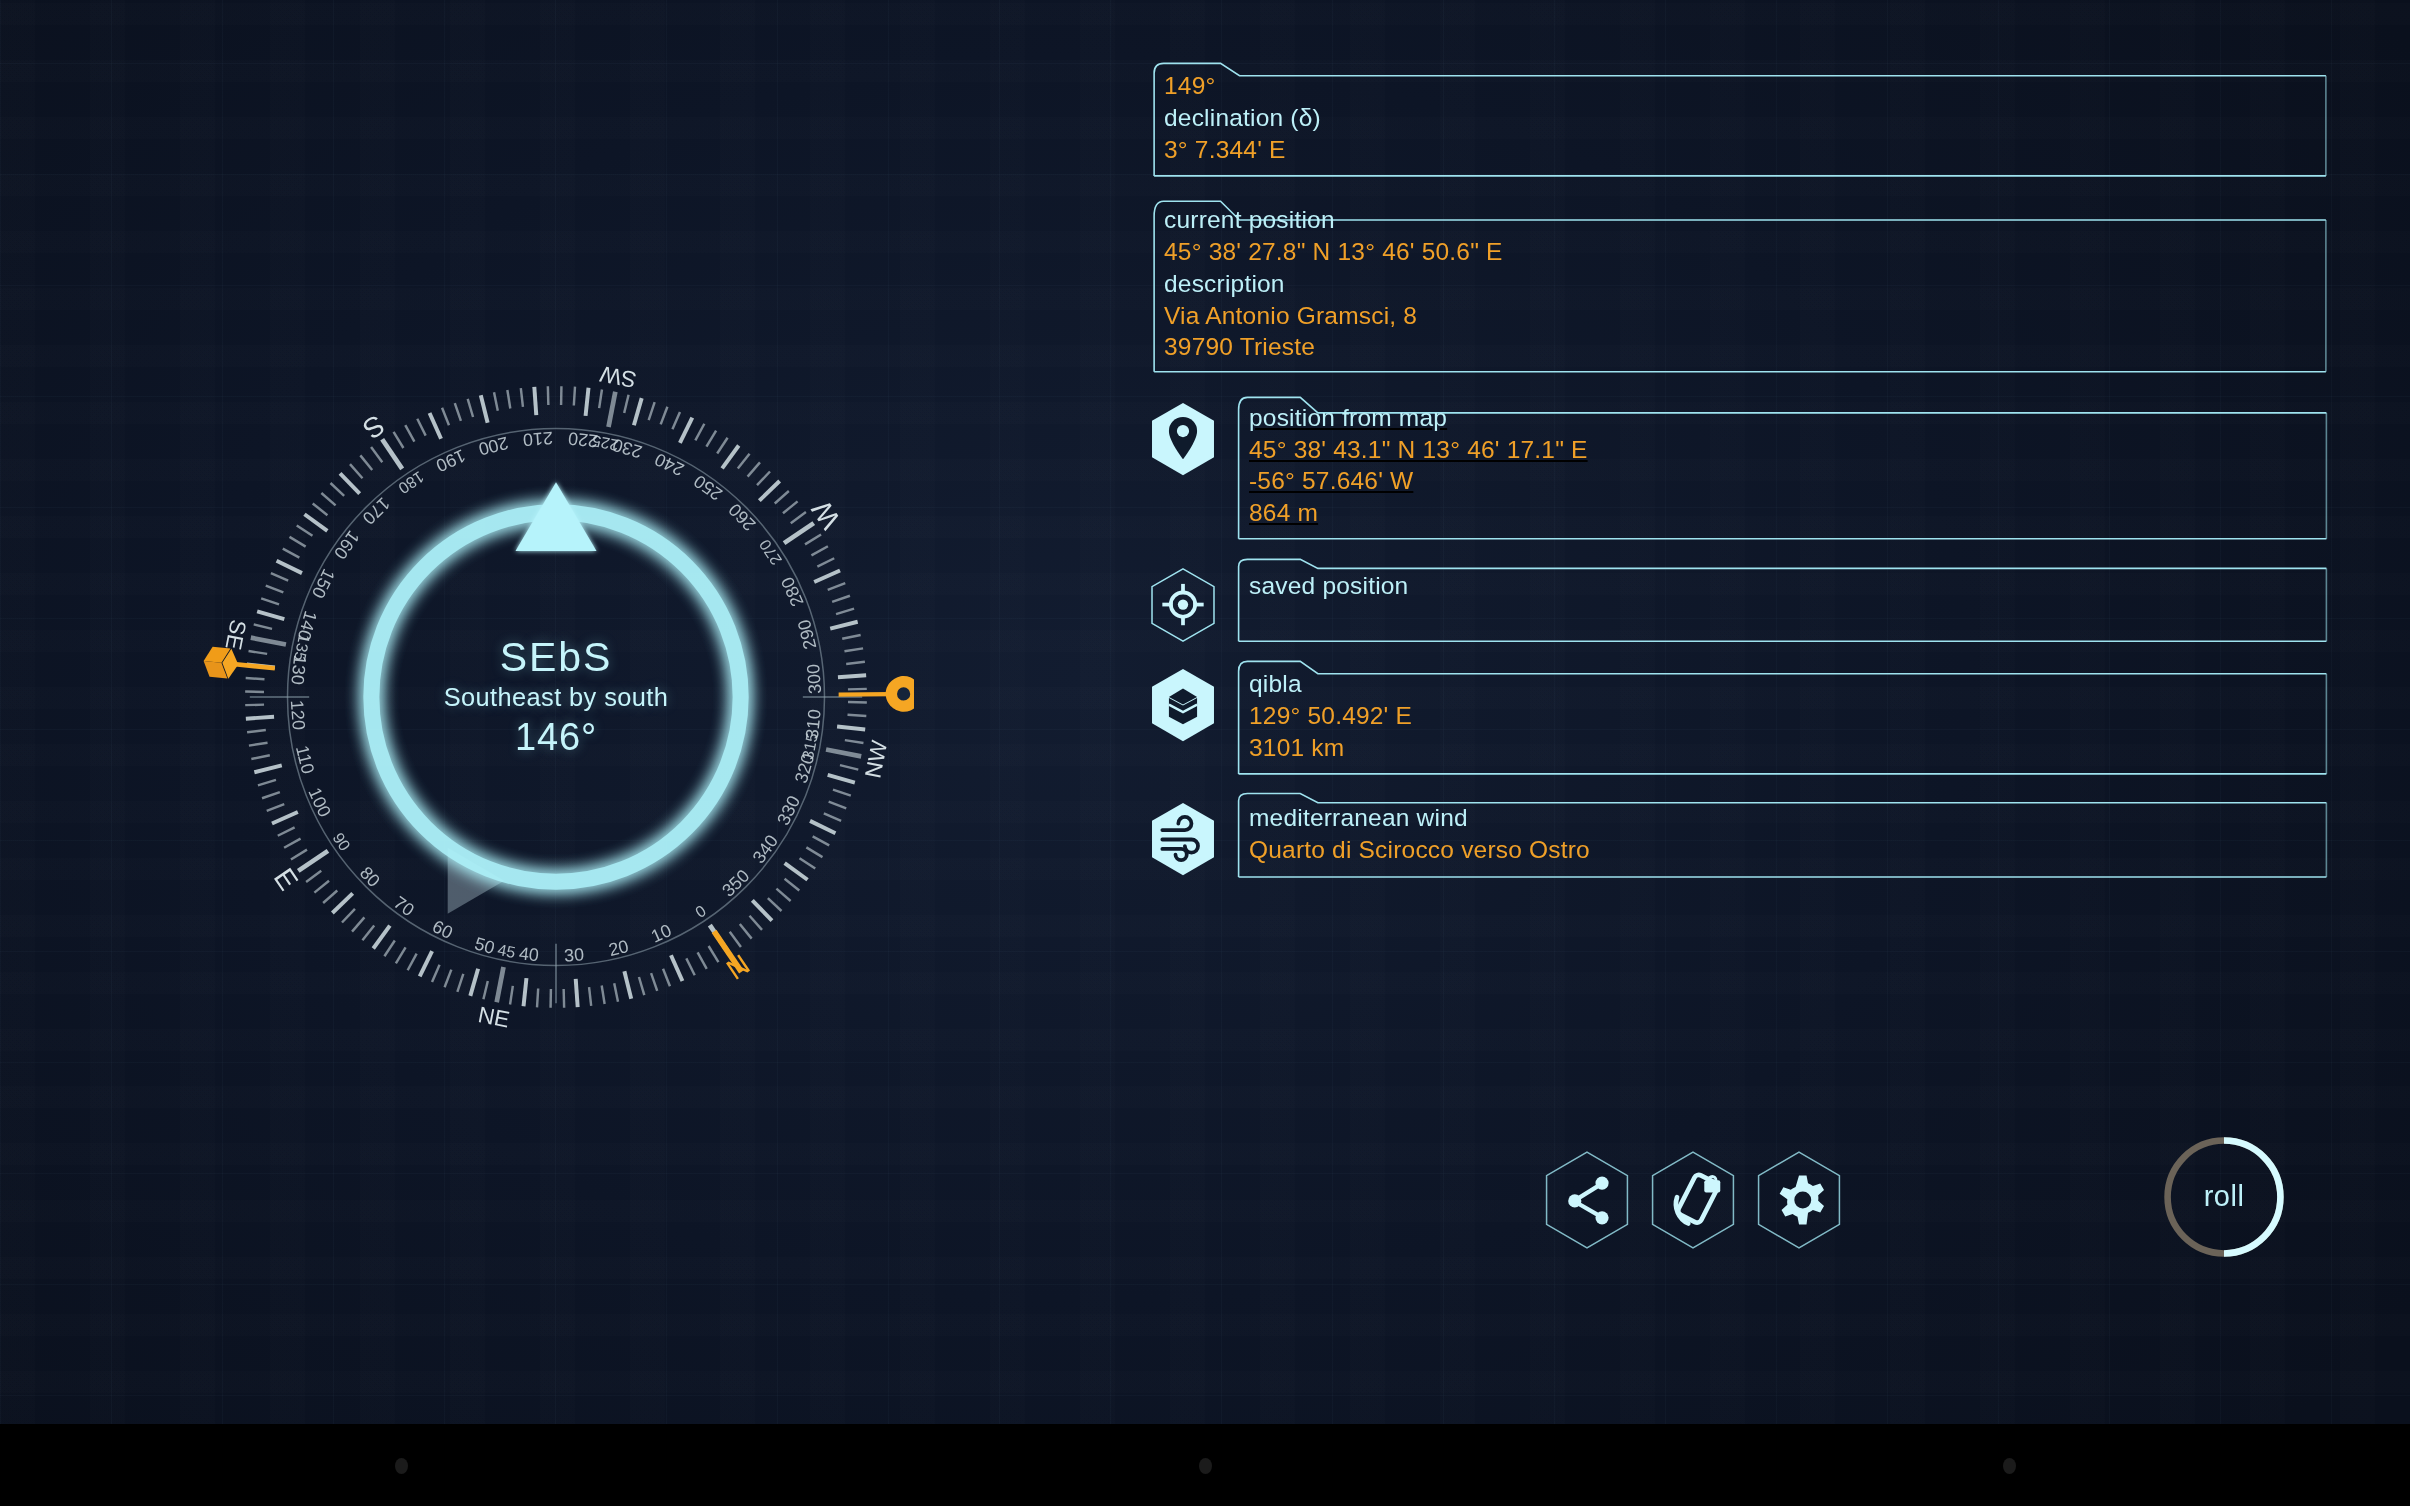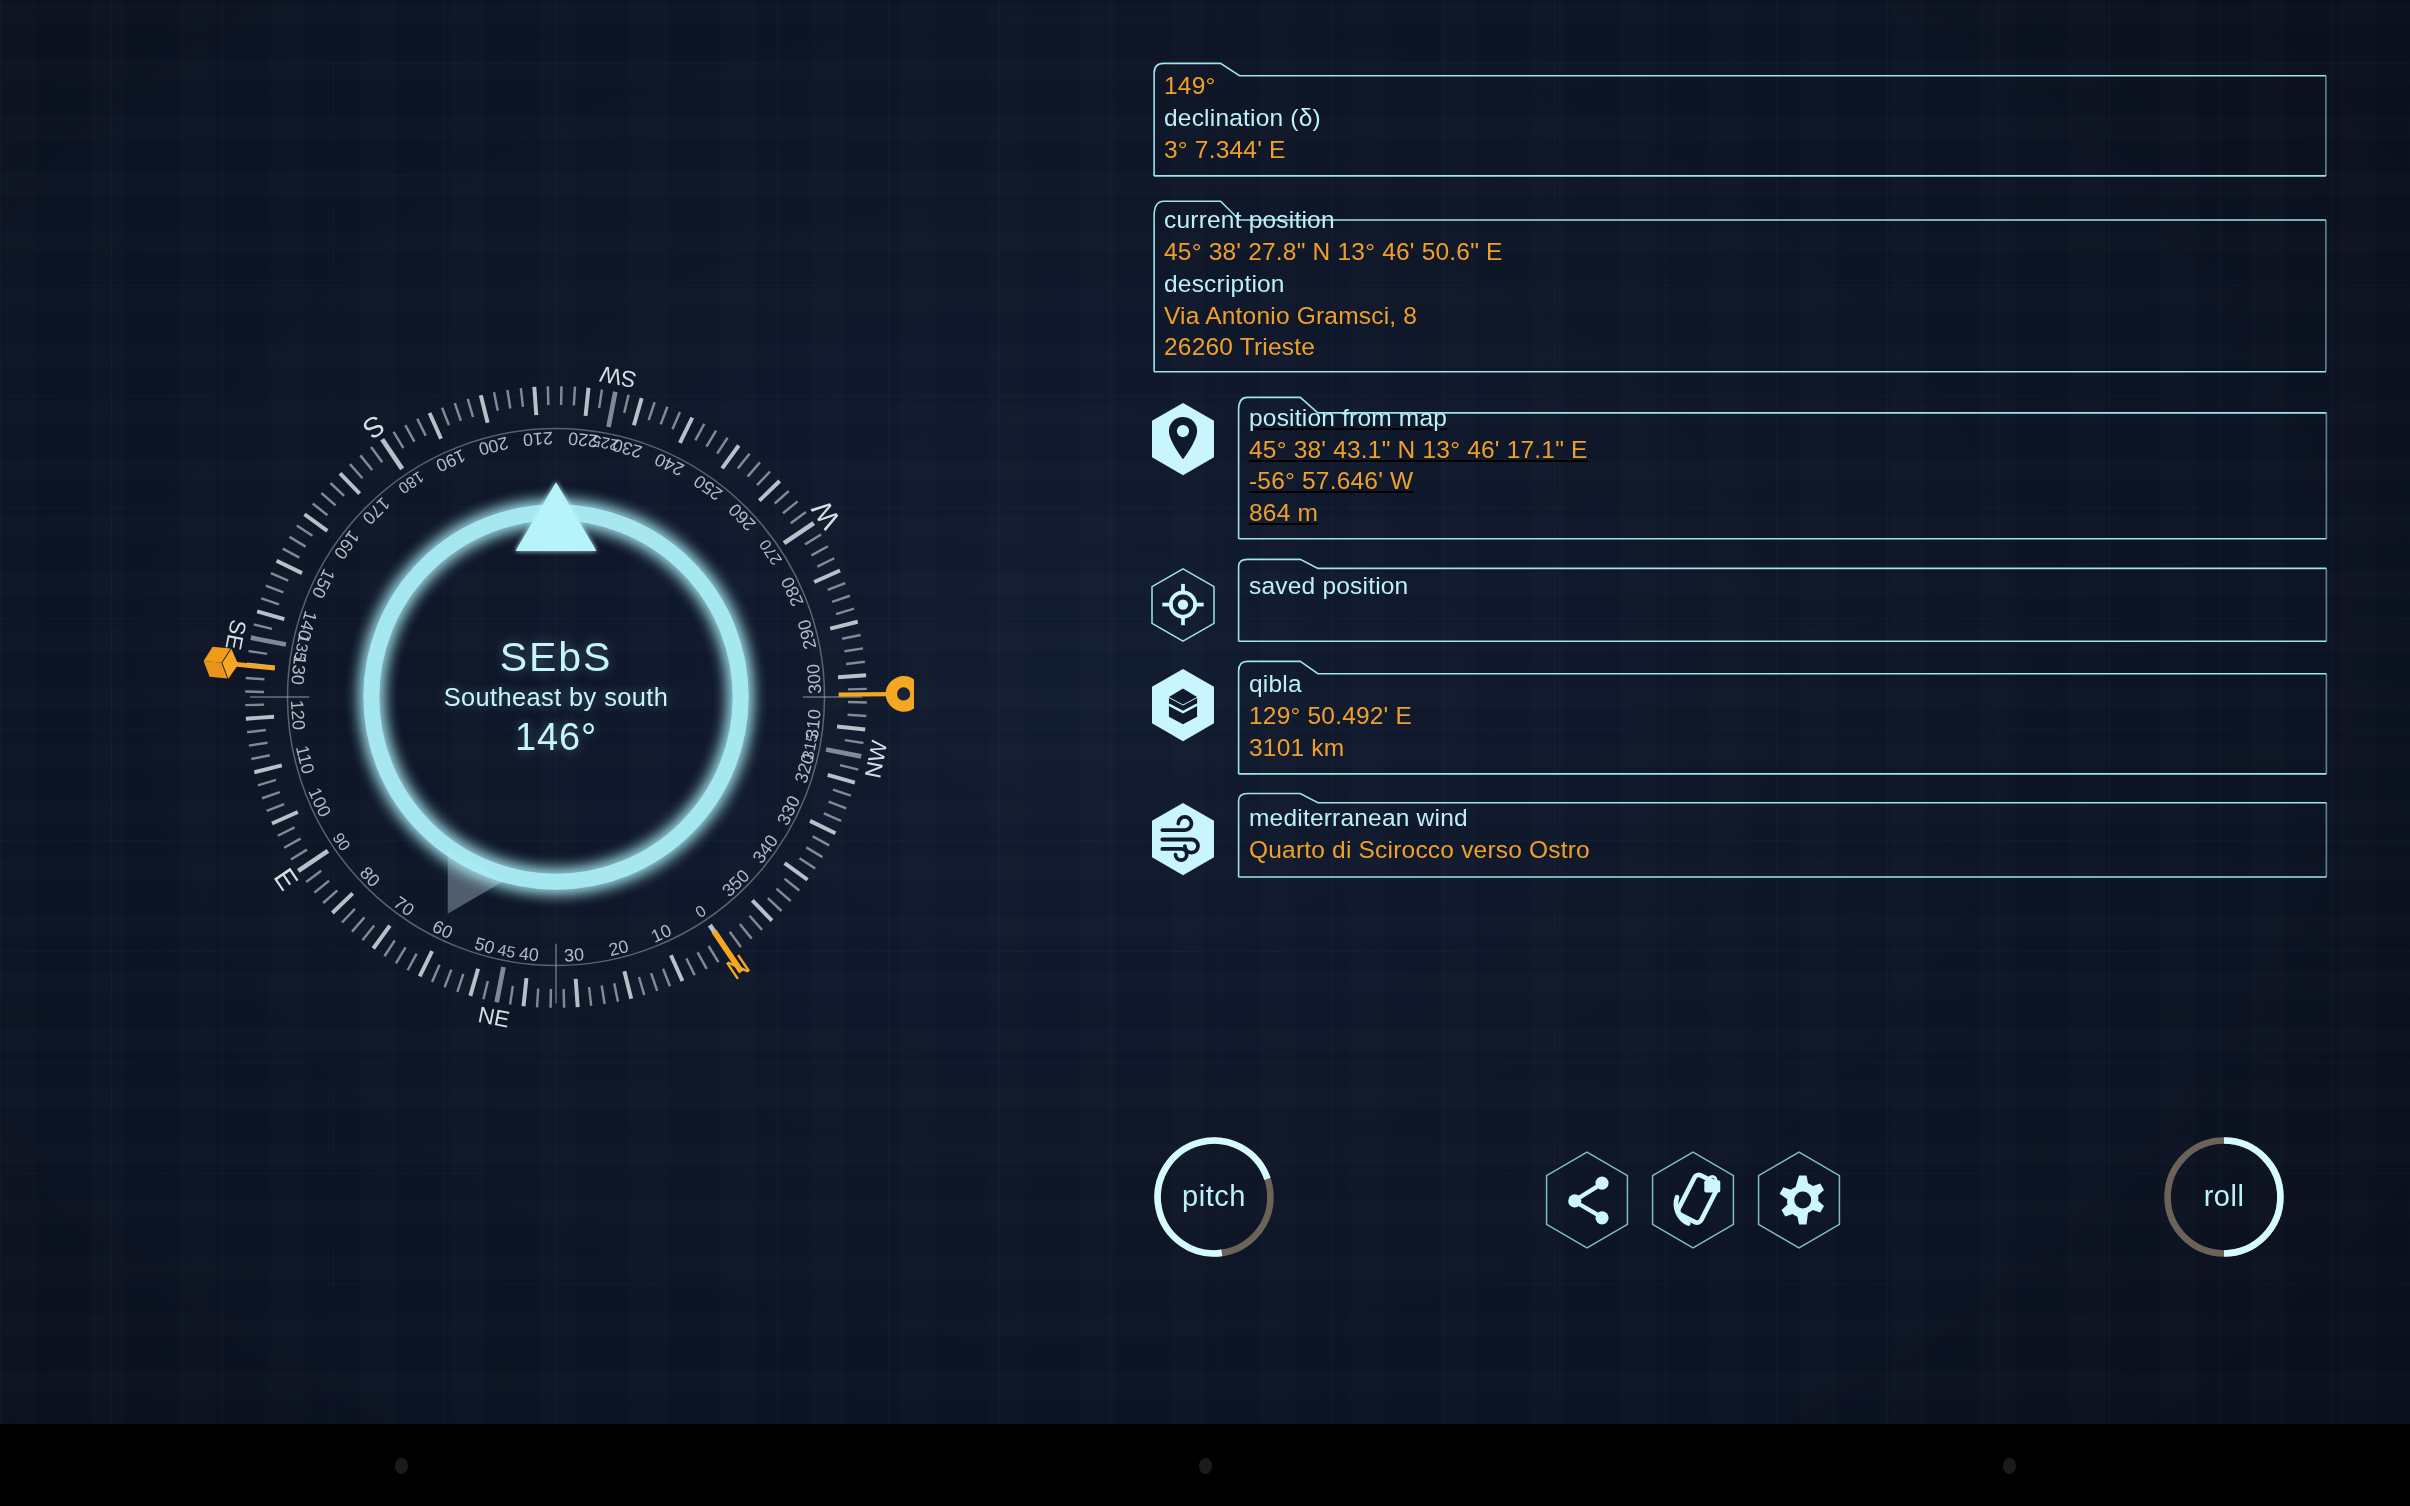--- a/index.html
+++ b/index.html
@@ -373,21 +373,21 @@
           <svg class="frame" preserveAspectRatio="none" viewBox="0 0 1000 100">
             <path d="M6 97 L6 14 Q6 6 14 6 L62 6 L78 16 L994 16" fill="none" stroke="#9fe3ef" stroke-width="1.6" vector-effect="non-scaling-stroke"></path>
             <path d="M6 97 L994 97" fill="none" stroke="#9fe3ef" stroke-width="1.6" vector-effect="non-scaling-stroke"></path>
             <path d="M994 16 L994 97" fill="none" stroke="#9fe3ef" stroke-width="1.6" vector-effect="non-scaling-stroke" opacity="0.55"></path>
           </svg>
           <div style="position: relative; padding-top: 1.9px;">
             <div class="lbl">current position</div>
             <div class="val">45° 38' 27.8" N 13° 46' 50.6" E</div>
             <div class="lbl">description</div>
             <div class="val">Via Antonio Gramsci, 8</div>
-            <div class="val">26260 Trieste</div>
+            <div class="val">39790 Trieste</div>
           </div>
         </div>
       </div>
       <div class="row">
         <div class="hexicon">
           <svg width="72" height="77" viewBox="0 0 76 82">
             <polygon points="38,2 71,21 71,60 38,79 5,60 5,21" fill="#c9f6fd" stroke="none"></polygon>
             <g>
               <path d="M38 17 a15 15 0 0 0 -15 15 c0 11 15 30 15 30 s15-19 15-30 a15 15 0 0 0 -15-15 z" fill="#0f1b2c"></path>
               <circle cx="38" cy="32" r="6.5" fill="#c9f6fd"></circle>
@@ -480,27 +480,20 @@
           <div style="position: relative; padding-top: 1.9px;">
             <div class="lbl">mediterranean wind</div>
             <div class="val">Quarto di Scirocco verso Ostro</div>
           </div>
         </div>
       </div>
     </div>
 
   <div id="controls">
 
-    <div class="ring-btn" style="left:1151px; top:3.8px;">
-      <svg width="126" height="126" viewBox="0 0 134 134">
-        <circle cx="67" cy="67" r="60" fill="none" stroke="#6b6358" stroke-width="7"></circle>
-        <path id="pitch-arc" fill="none" stroke="#d6fbff" stroke-width="7" stroke-linecap="butt" d="M75.35 126.42 A60 60 0 1 1 123.80 47.66"></path>
-      </svg>
-      <div class="lab">pitch</div>
-    </div>
 
     <div class="hexbtn" style="left:1540px; top:18px;">
       <svg width="94" height="104" viewBox="0 0 100 110">
         <polygon points="50,4 93,29 93,81 50,106 7,81 7,29" fill="none" stroke="#9fe3ef" stroke-width="1.6" opacity="0.8"></polygon>
         <g fill="#cdf6fd" stroke="#cdf6fd" stroke-width="4.5">
           <circle cx="66" cy="37" r="7" stroke="none"></circle>
           <circle cx="66" cy="74" r="7" stroke="none"></circle>
           <circle cx="37" cy="56" r="7" stroke="none"></circle>
           <line x1="62" y1="40" x2="41" y2="53"></line>
           <line x1="41" y1="59" x2="62" y2="71"></line>

